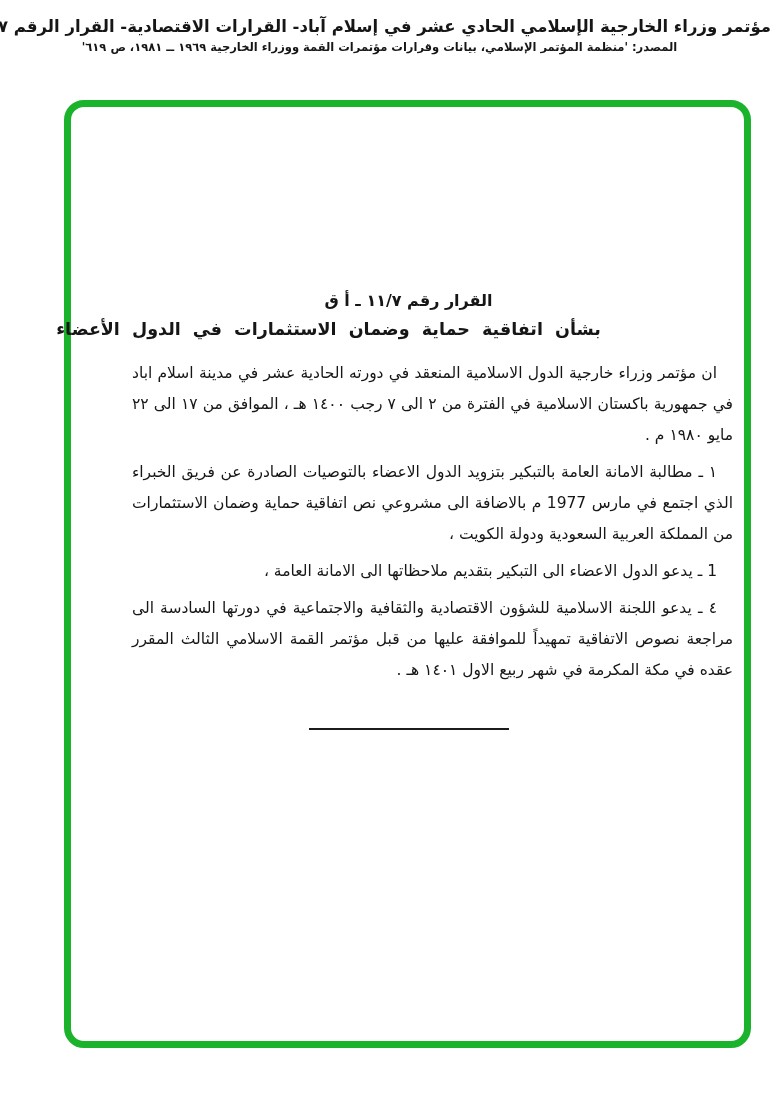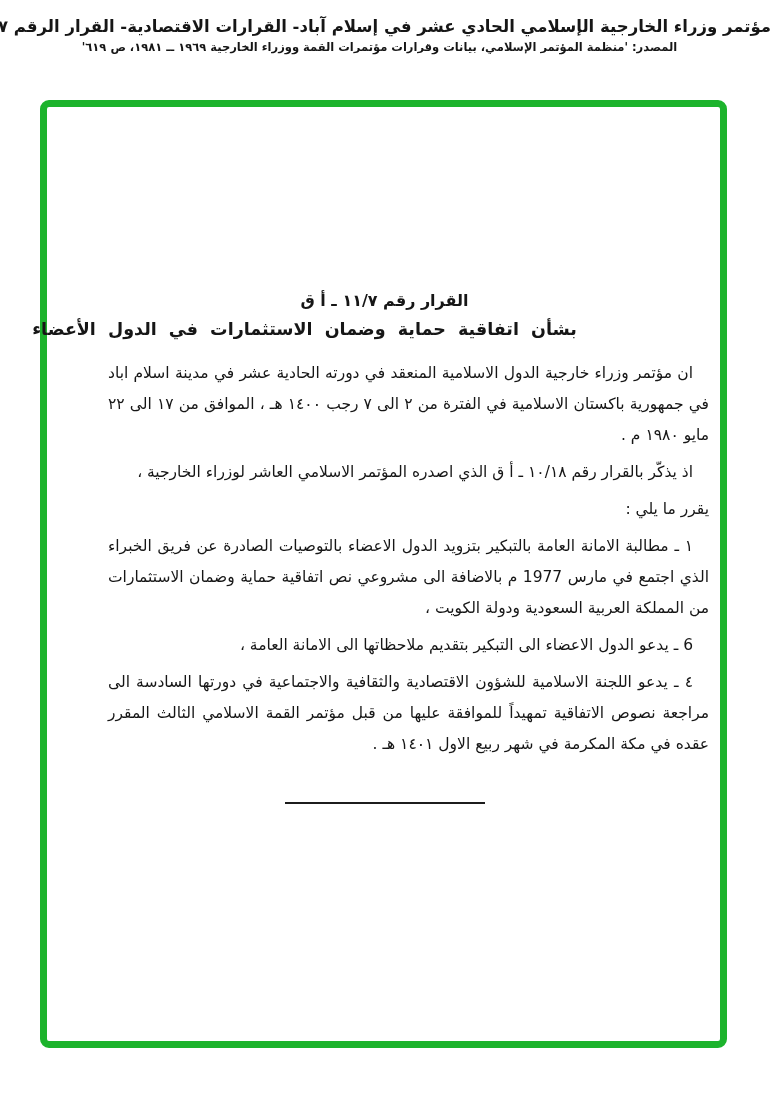--- a/index.html
+++ b/index.html
@@ -39,27 +39,27 @@
     left: -12px;
     margin-top: 4px;
     font-size: 11.5px;
     font-weight: bold;
     white-space: nowrap;
   }
 
   
   .doc-frame {
     position: absolute;
-    left: 40px;
+    left: 64px;
     top: 100px;
     width: 687px;
     height: 948px;
     box-sizing: border-box;
     border: 7px solid #1cb32c; 
-    border-radius: 9px;
+    border-radius: 20px;
     background: #ffffff;
   }
   .doc-content {
     direction: rtl;
     padding: 0 11px 0 13px;
   }
 
   .title1 {
     margin: 184px 0 0 0;
     text-align: center;
@@ -111,26 +111,24 @@
 
   <main class="doc-frame" style="border-color: rgb(28, 179, 44);">
     <div class="doc-content">
 
       <h1 class="title1">القرار رقم ١١/٧ ـ أ ق</h1>
 
       <h2 class="title2">بشأن اتفاقية حماية وضمان الاستثمارات في الدول الأعضاء</h2>
 
       <section class="body-text">
         <p>ان مؤتمر وزراء خارجية الدول الاسلامية المنعقد في دورته الحادية عشر في مدينة اسلام اباد في جمهورية باكستان الاسلامية في الفترة من ٢ الى ٧ رجب ١٤٠٠ هـ ، الموافق من ١٧ الى ٢٢ مايو ١٩٨٠ م .</p>
-        <p>اذ يذكّر بالقرار رقم ١٠/١٨ ـ أ ق الذي اصدره المؤتمر الاسلامي العاشر لوزراء الخارجية ،</p>
 
-        <p class="no-indent">يقرر ما يلي :</p>
 
         <p>١ ـ مطالبة الامانة العامة بالتبكير بتزويد الدول الاعضاء بالتوصيات الصادرة عن فريق الخبراء الذي اجتمع في مارس 1977 م بالاضافة الى مشروعي نص اتفاقية حماية وضمان الاستثمارات من المملكة العربية السعودية ودولة الكويت ،</p>
-        <p>6 ـ يدعو الدول الاعضاء الى التبكير بتقديم ملاحظاتها الى الامانة العامة ،</p>
+        <p>1 ـ يدعو الدول الاعضاء الى التبكير بتقديم ملاحظاتها الى الامانة العامة ،</p>
         <p>٤ ـ يدعو اللجنة الاسلامية للشؤون الاقتصادية والثقافية والاجتماعية في دورتها السادسة الى مراجعة نصوص الاتفاقية تمهيداً للموافقة عليها من قبل مؤتمر القمة الاسلامي الثالث المقرر عقده في مكة المكرمة في شهر ربيع الاول ١٤٠١ هـ .</p>
       </section>
 
       <div class="end-divider"></div>
 
     </div>
   </main>
 
 </div>
 

